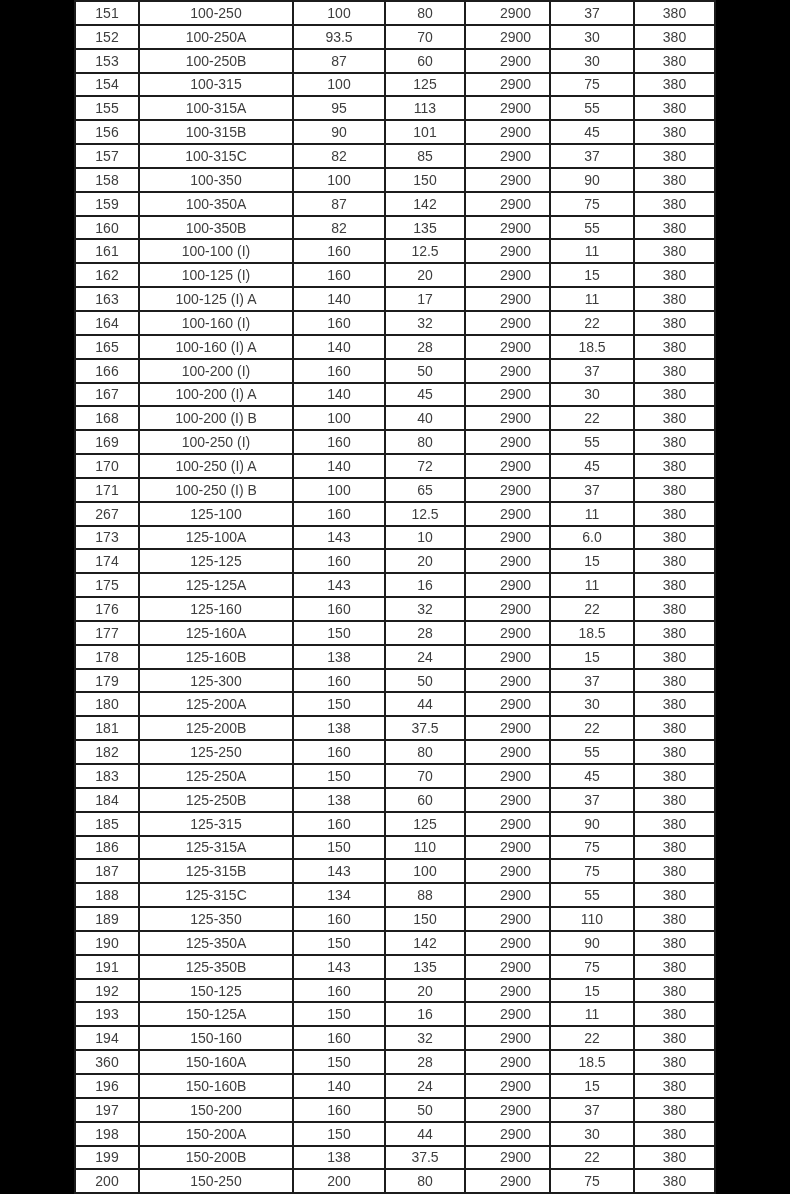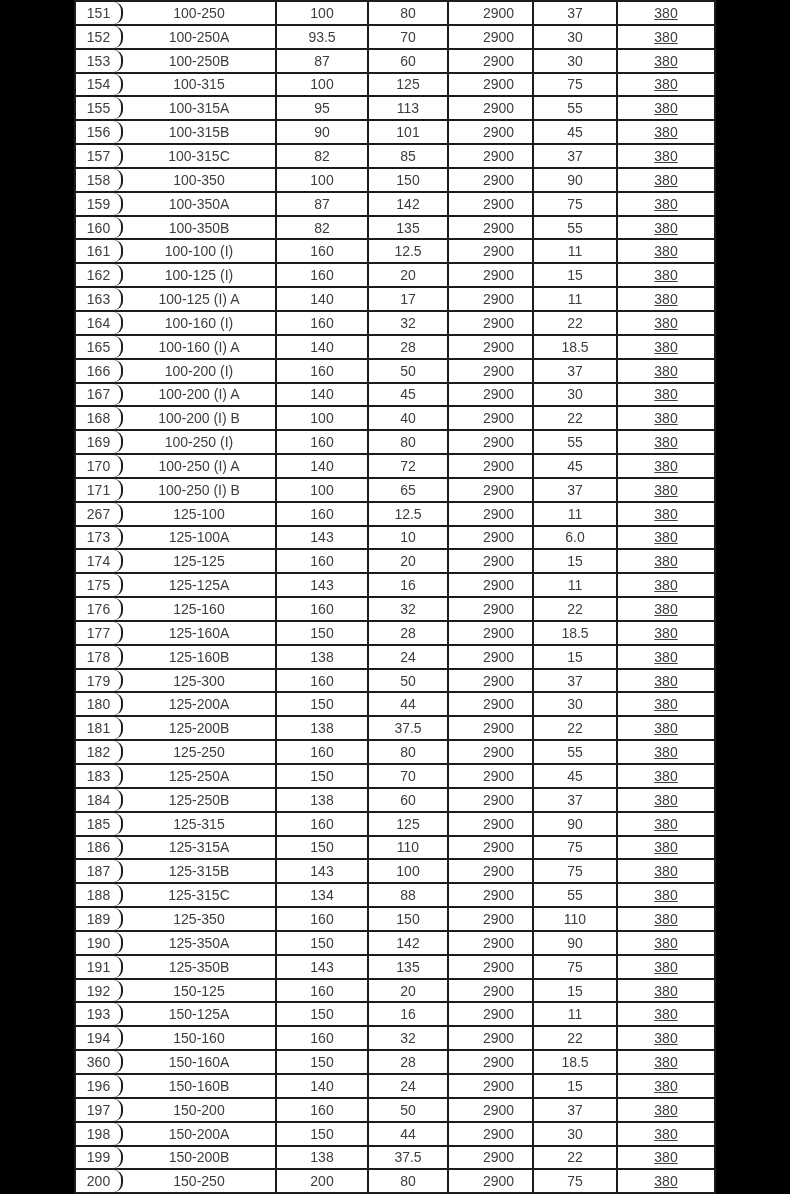--- a/index.html
+++ b/index.html
@@ -41,27 +41,27 @@
     display:flex;
     align-items:center;
     justify-content:center;
     border-right:2px solid var(--border-color);
     font-size:14px;
     line-height:1;
     color:var(--text-color);
     white-space:nowrap;
     overflow:hidden;
   }
-  .cell:nth-child(1){width:47px;border-radius:9px;}
+  .cell:nth-child(1){width:64px;}
   .cell:nth-child(2){width:154px;}
   .cell:nth-child(3){width:92px;}
   .cell:nth-child(4){width:80px;}
   .cell:nth-child(5){width:85px;padding-left:16px;}
   .cell:nth-child(6){width:84px;}
-  .cell:nth-child(7){flex:1;text-decoration:underline;}
+  .cell:nth-child(7){flex:1;}
 </style>
 </head>
 <body>
 
 <div class="stage">
   <div class="spec-table" id="spec-table">
       <div class="row">
         <div class="cell">151</div>
         <div class="cell">100-250</div>
         <div class="cell">100</div>

